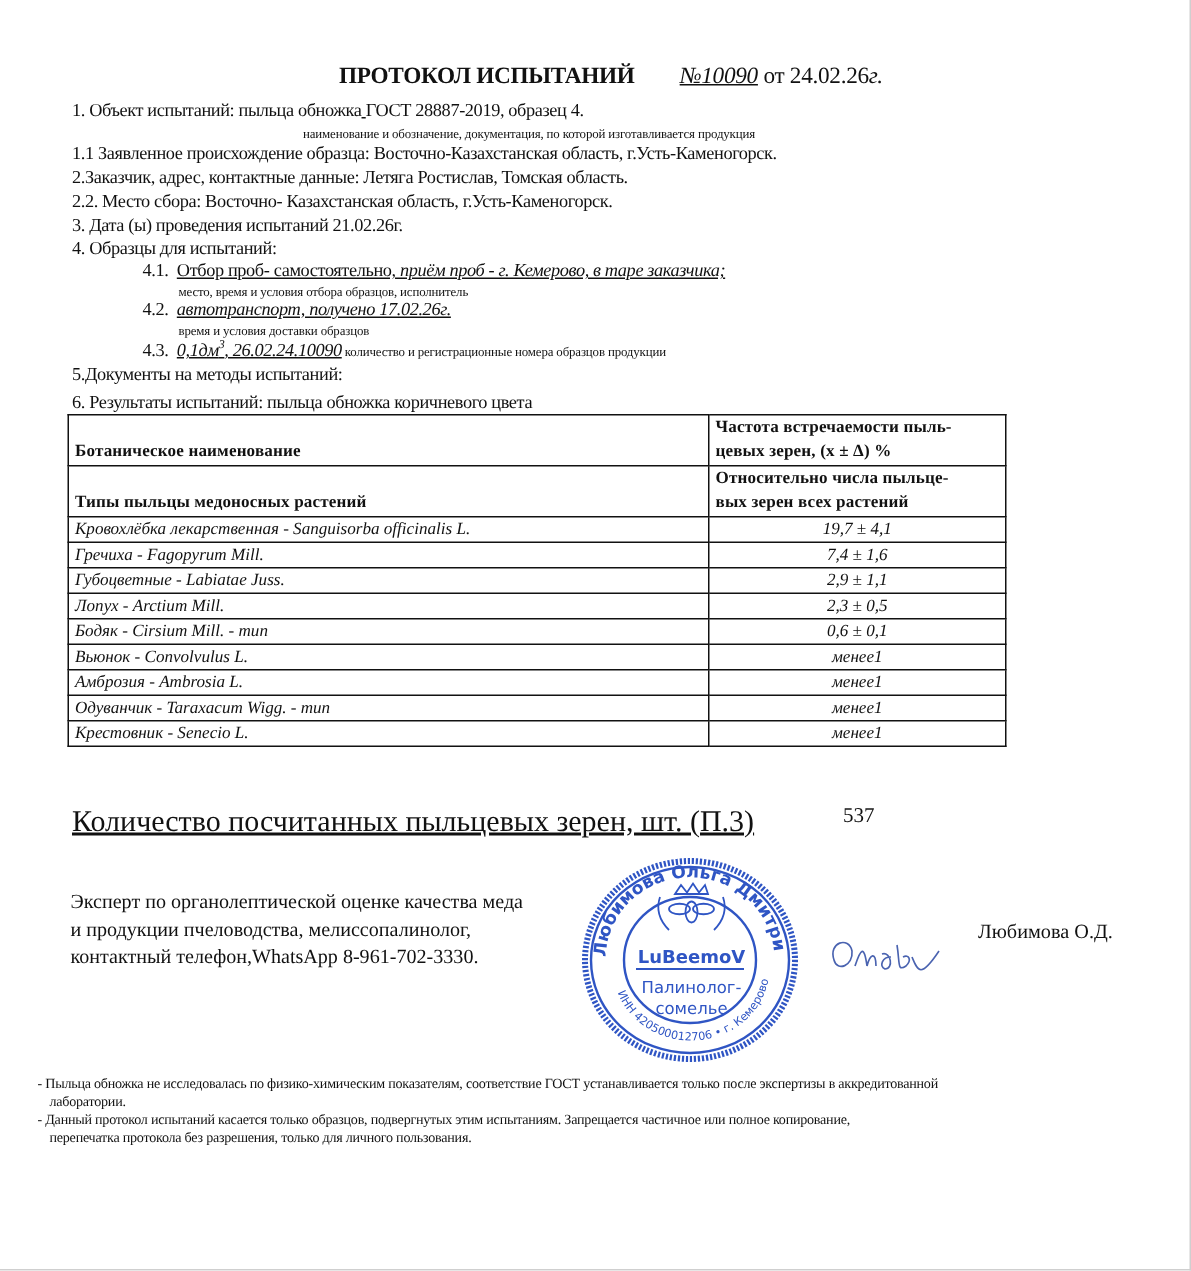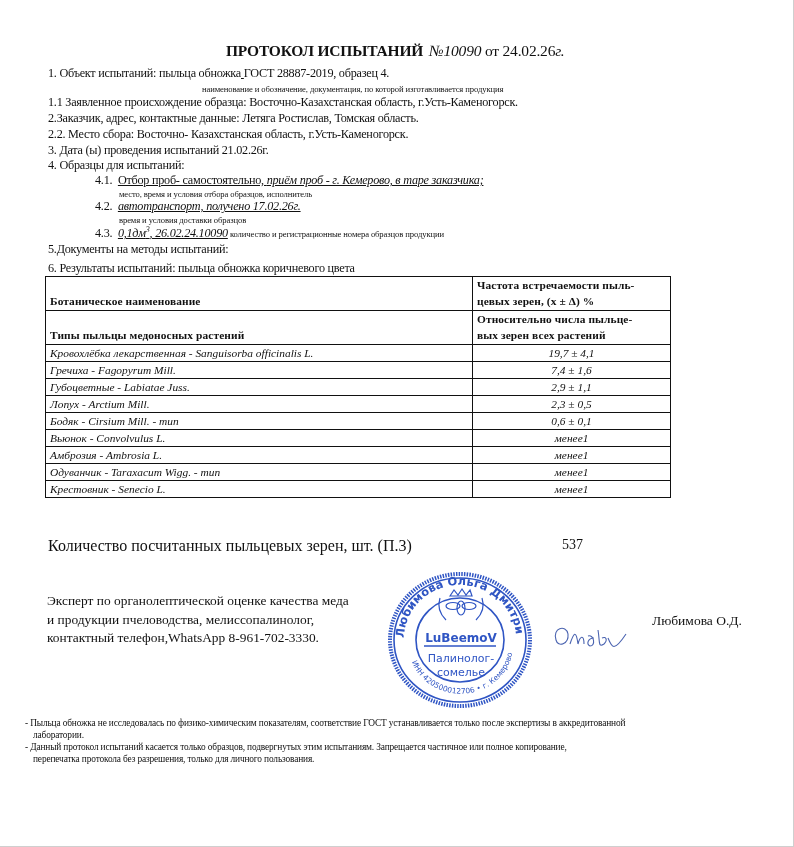--- a/index.html
+++ b/index.html
@@ -1,32 +1,32 @@
 <!DOCTYPE html>
 <html><head>
 <meta charset="utf-8">
 <style>
   html, body { margin: 0; padding: 0; background: #ffffff; }
   body { width: 794px; height: 847px; position: relative; overflow: hidden; font-family: "Liberation Serif", serif; color: #111; }
   .page { position: absolute; left: 0; top: 0; width: 793px; height: 846px; border-right: 1px solid #cfcfcf; border-bottom: 1px solid #cfcfcf; box-sizing: content-box; }
   .abs { position: absolute; white-space: nowrap; }
   .title { left: 226px; top: 42px; font-size: 15.5px; letter-spacing: -0.2px; }
   .title .bold { font-weight: bold; }
-  .title .num { font-style: italic; margin-left: 6px; }
+  .title .num { font-style: italic; text-decoration: underline; margin-left: 30px; }
   .l { font-size: 12.2px; letter-spacing: -0.25px; }
   .small { font-size: 8.6px; letter-spacing: -0.1px; }
   .u { text-decoration: underline; }
   .i { font-style: italic; }
   table.res { position: absolute; left: 45px; top: 276px; width: 626px; border-collapse: collapse; font-size: 11.4px; }
   table.res td { border: 1px solid #111; padding: 0 4px; height: 16px; line-height: 15px; }
   table.res td.c2 { width: 189px; text-align: center; }
   table.res tr.h td { font-weight: bold; height: 32px; vertical-align: bottom; padding-bottom: 1px; line-height: 16px; letter-spacing: 0.1px; }
   table.res tr.h td.c2 { text-align: left; }
   table.res tr.r td { font-style: italic; }
-  .count { left: 48px; top: 537px; font-size: 16px; }
+  .count { left: 48px; top: 537px; font-size: 20px; text-decoration: underline; }
   .countv { left: 562px; top: 537px; font-size: 14px; }
   .expert { left: 47px; top: 592px; font-size: 13.4px; line-height: 18.5px; white-space: normal; width: 340px; }
   .fio { left: 652px; top: 613px; font-size: 13.5px; }
   .stamp { left: 384px; top: 570px; width: 150px; height: 140px; }
   .sig { left: 548px; top: 618px; width: 80px; height: 40px; }
   .notes { left: 25px; top: 717px; font-size: 9.4px; line-height: 12px; white-space: normal; width: 730px; letter-spacing: -0.15px; }
   .notes div.ind { padding-left: 8px; }
 </style>
 </head>
 <body>

